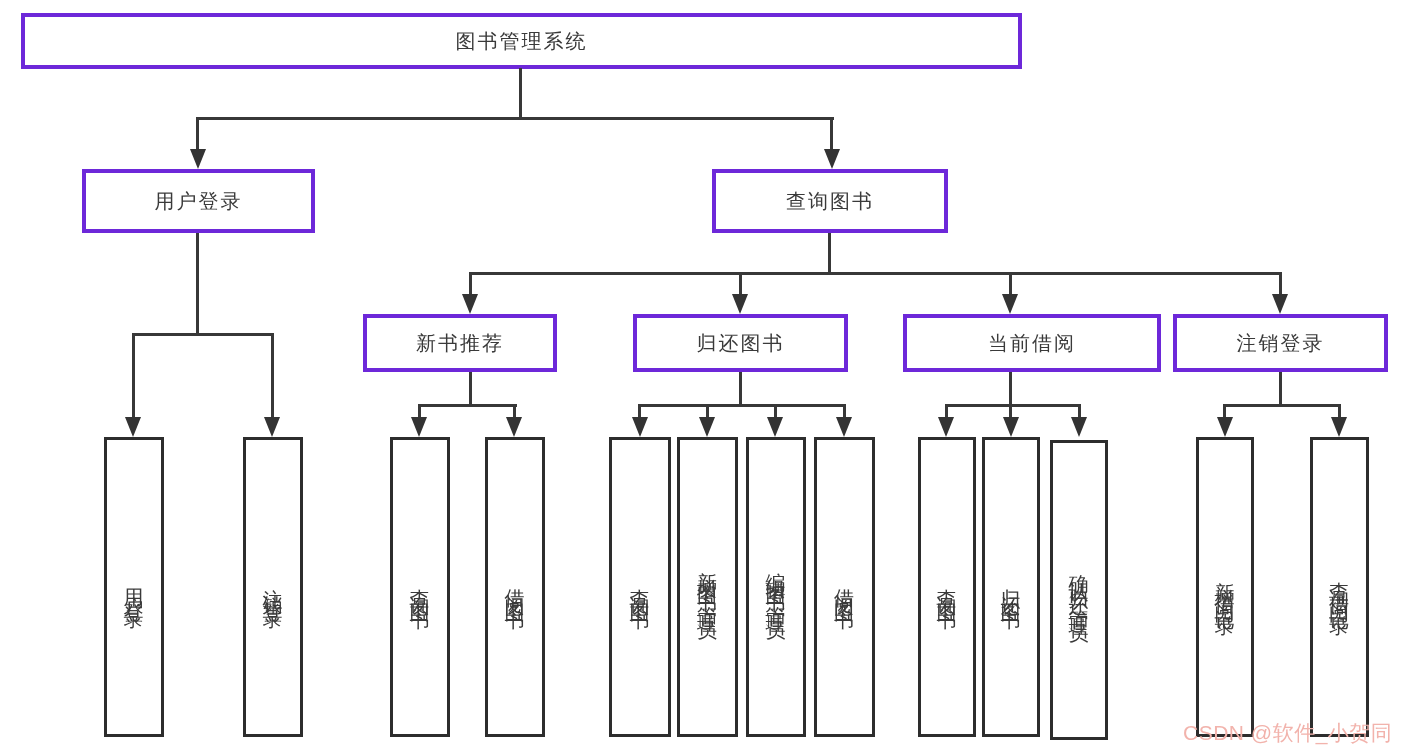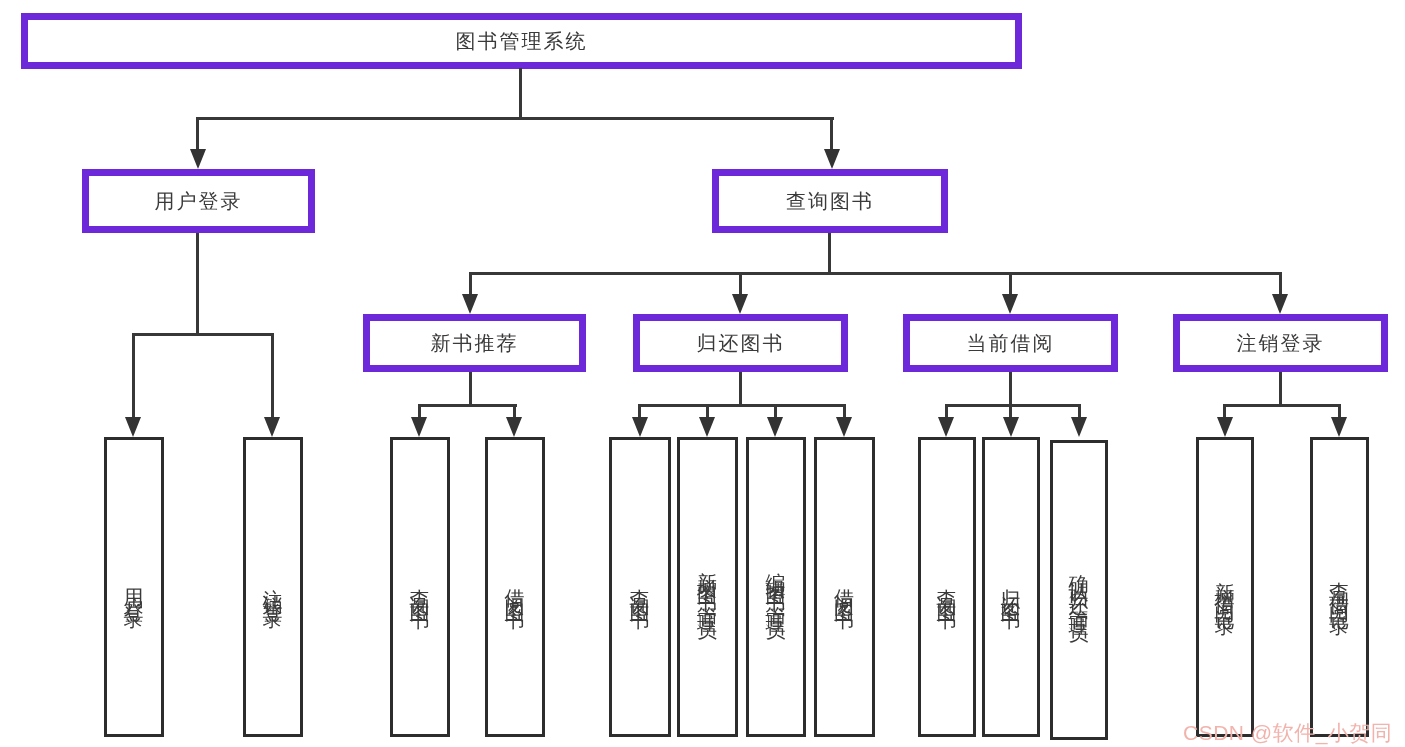--- a/index.html
+++ b/index.html
@@ -1,18 +1,18 @@
 <!DOCTYPE html>
 <html><head>
 <meta charset="utf-8">
 <style>
   *{margin:0;padding:0;box-sizing:border-box}
   html,body{width:1405px;height:747px}
   body{position:relative;background:#ffffff;font-family:"Liberation Sans",sans-serif;overflow:hidden}
-  .box{position:absolute;border:7px solid #6d28d9;background:#fff;display:flex;align-items:center;justify-content:center;
+  .box{position:absolute;border:4px solid #6d28d9;background:#fff;display:flex;align-items:center;justify-content:center;
        font-size:20px;color:#3a3a3a;letter-spacing:2px;white-space:nowrap}
   .vbox{position:absolute;border:3px solid #2d2d2d;background:#fff;display:flex;align-items:center;justify-content:center;
         font-size:20px;color:#3a3a3a}
   .vbox span{writing-mode:vertical-rl;text-orientation:mixed;letter-spacing:7px;line-height:1;white-space:nowrap}
   .hl{position:absolute;height:3px;background:#383838}
   .vl{position:absolute;width:3px;background:#383838}
   .ar{position:absolute;width:0;height:0;border-left:8px solid transparent;border-right:8px solid transparent;border-top:20px solid #333}
   .wm{position:absolute;left:1183px;top:719px;font-size:21px;letter-spacing:0.5px;z-index:10}
 </style>
 </head>
@@ -47,27 +47,27 @@
 <div class="hl" style="left:469px;top:272px;width:813px"></div>
 <div class="vl" style="left:469px;top:272px;height:24px"></div>
 <div class="vl" style="left:739px;top:272px;height:24px"></div>
 <div class="vl" style="left:1009px;top:272px;height:24px"></div>
 <div class="vl" style="left:1279px;top:272px;height:24px"></div>
 <div class="ar" style="left:462px;top:294px"></div>
 <div class="ar" style="left:732px;top:294px"></div>
 <div class="ar" style="left:1002px;top:294px"></div>
 <div class="ar" style="left:1272px;top:294px"></div>
 
-<div class="box" style="left:363px;top:314px;width:223px;height:58px">
+<div class="box" style="left:363px;top:314px;width:194px;height:58px">
   <span>新书推荐</span>
 </div>
 <div class="box" style="left:633px;top:314px;width:215px;height:58px">
   <span>归还图书</span>
 </div>
-<div class="box" style="left:903px;top:314px;width:215px;height:58px">
+<div class="box" style="left:903px;top:314px;width:258px;height:58px">
   <span>当前借阅</span>
 </div>
 <div class="box" style="left:1173px;top:314px;width:215px;height:58px">
   <span>注销登录</span>
 </div>
 
 <div class="vl" style="left:469px;top:372px;height:35px"></div>
 <div class="hl" style="left:418px;top:404px;width:99px"></div>
 <div class="vl" style="left:418px;top:404px;height:17px"></div>
 <div class="vl" style="left:513px;top:404px;height:17px"></div>

